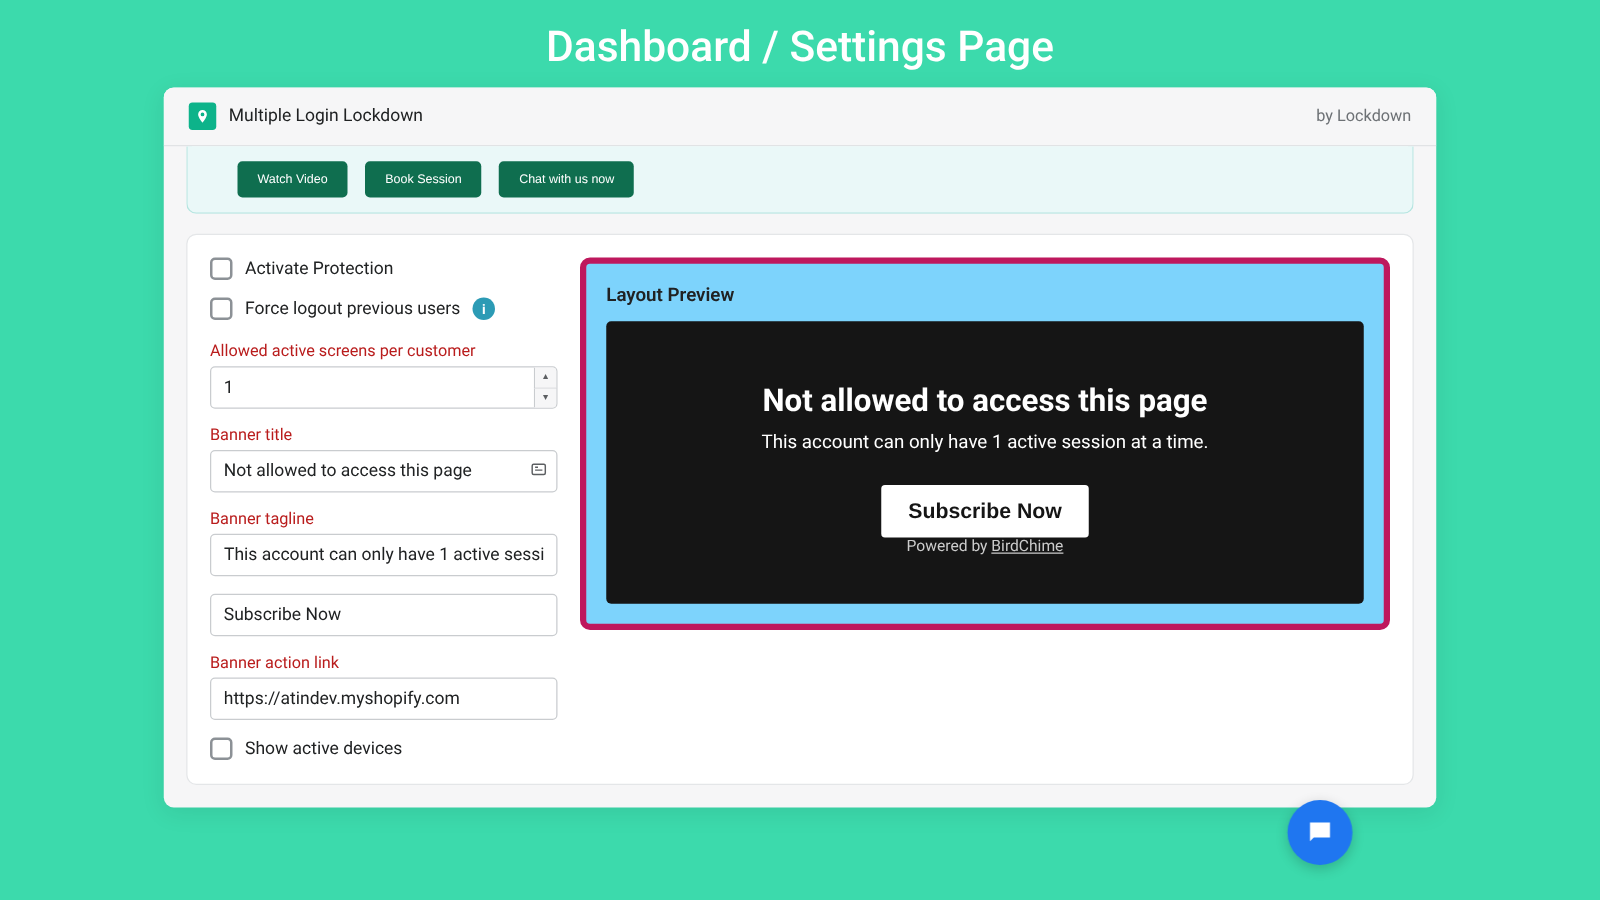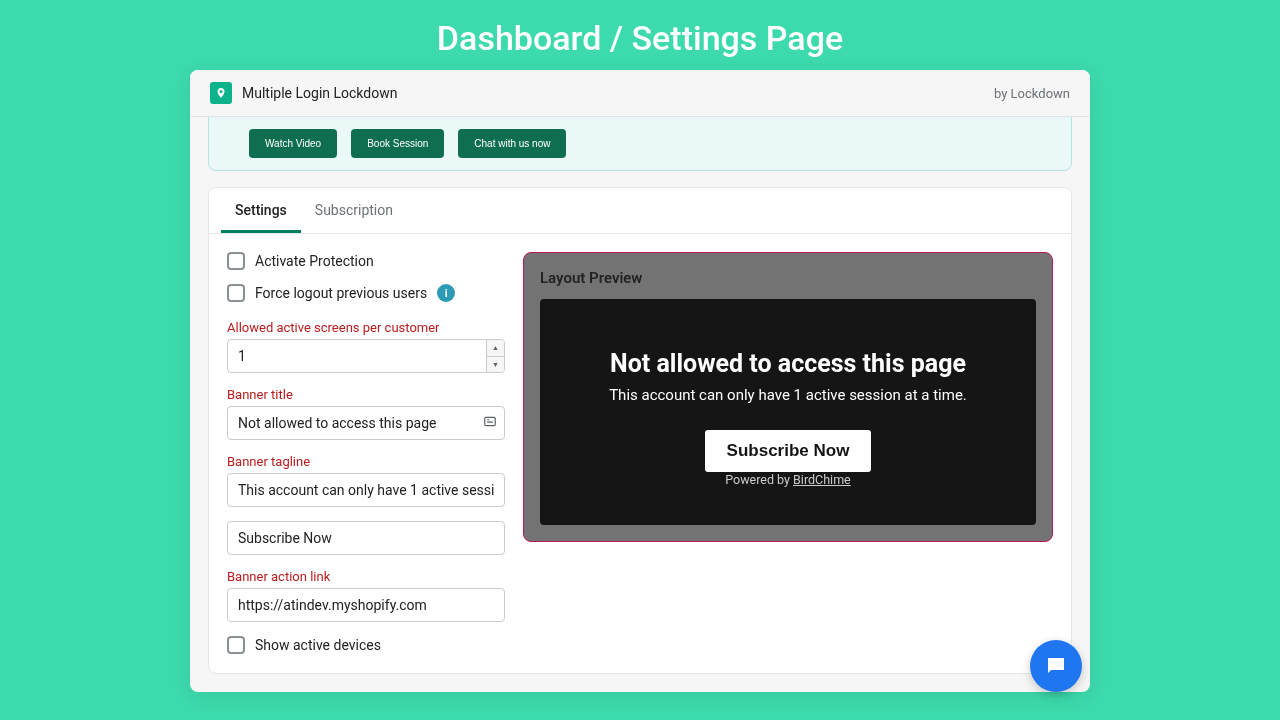--- a/index.html
+++ b/index.html
@@ -12,21 +12,21 @@
 }
 .page-title {
   text-align: center;
   color: #fff;
   font-size: 34px;
   font-weight: 500;
   padding: 18px 0 12px;
 }
 .app-window {
   background: #f6f6f7;
-  width: 900px;
+  width: 1018px;
   margin: 0 auto;
   border-radius: 8px;
   box-shadow: 0 4px 20px rgba(0,0,0,0.08);
   overflow: hidden;
 }
 .app-header {
   display: flex;
   align-items: center;
   padding: 12px 20px;
   border-bottom: 1px solid #e1e3e5;
@@ -166,22 +166,22 @@
 .spin-btn:last-child { border-bottom-right-radius: 3px; }
 .input-icon-right {
   position: absolute;
   right: 8px;
   top: 50%;
   transform: translateY(-50%);
   color: #5c5f62;
 }
 .input-wrap { position: relative; }
 .preview-card {
-  background: #737373;
-  border: 1px solid #be185d;
+  background: #7dd3fc;
+  border: 5px solid #be185d;
   border-radius: 8px;
   padding: 16px;
 }
 .preview-heading {
   font-size: 15px;
   font-weight: 600;
   color: #202223;
   margin-bottom: 12px;
 }
 .preview-banner {
@@ -241,24 +241,20 @@
 
   <div class="app-body">
 
     <div class="action-bar">
       <button class="btn-teal">Watch Video</button>
       <button class="btn-teal">Book Session</button>
       <button class="btn-teal">Chat with us now</button>
     </div>
 
     <div class="panel">
-      <div class="tabs">
-        <div class="tab active">Settings</div>
-        <div class="tab">Subscription</div>
-      </div>
 
       <div class="panel-body">
         <div class="form-col">
 
           <div class="check-row">
             <div class="checkbox"></div>
             <span>Activate Protection</span>
           </div>
 
           <div class="check-row" style="margin-bottom:18px;">

